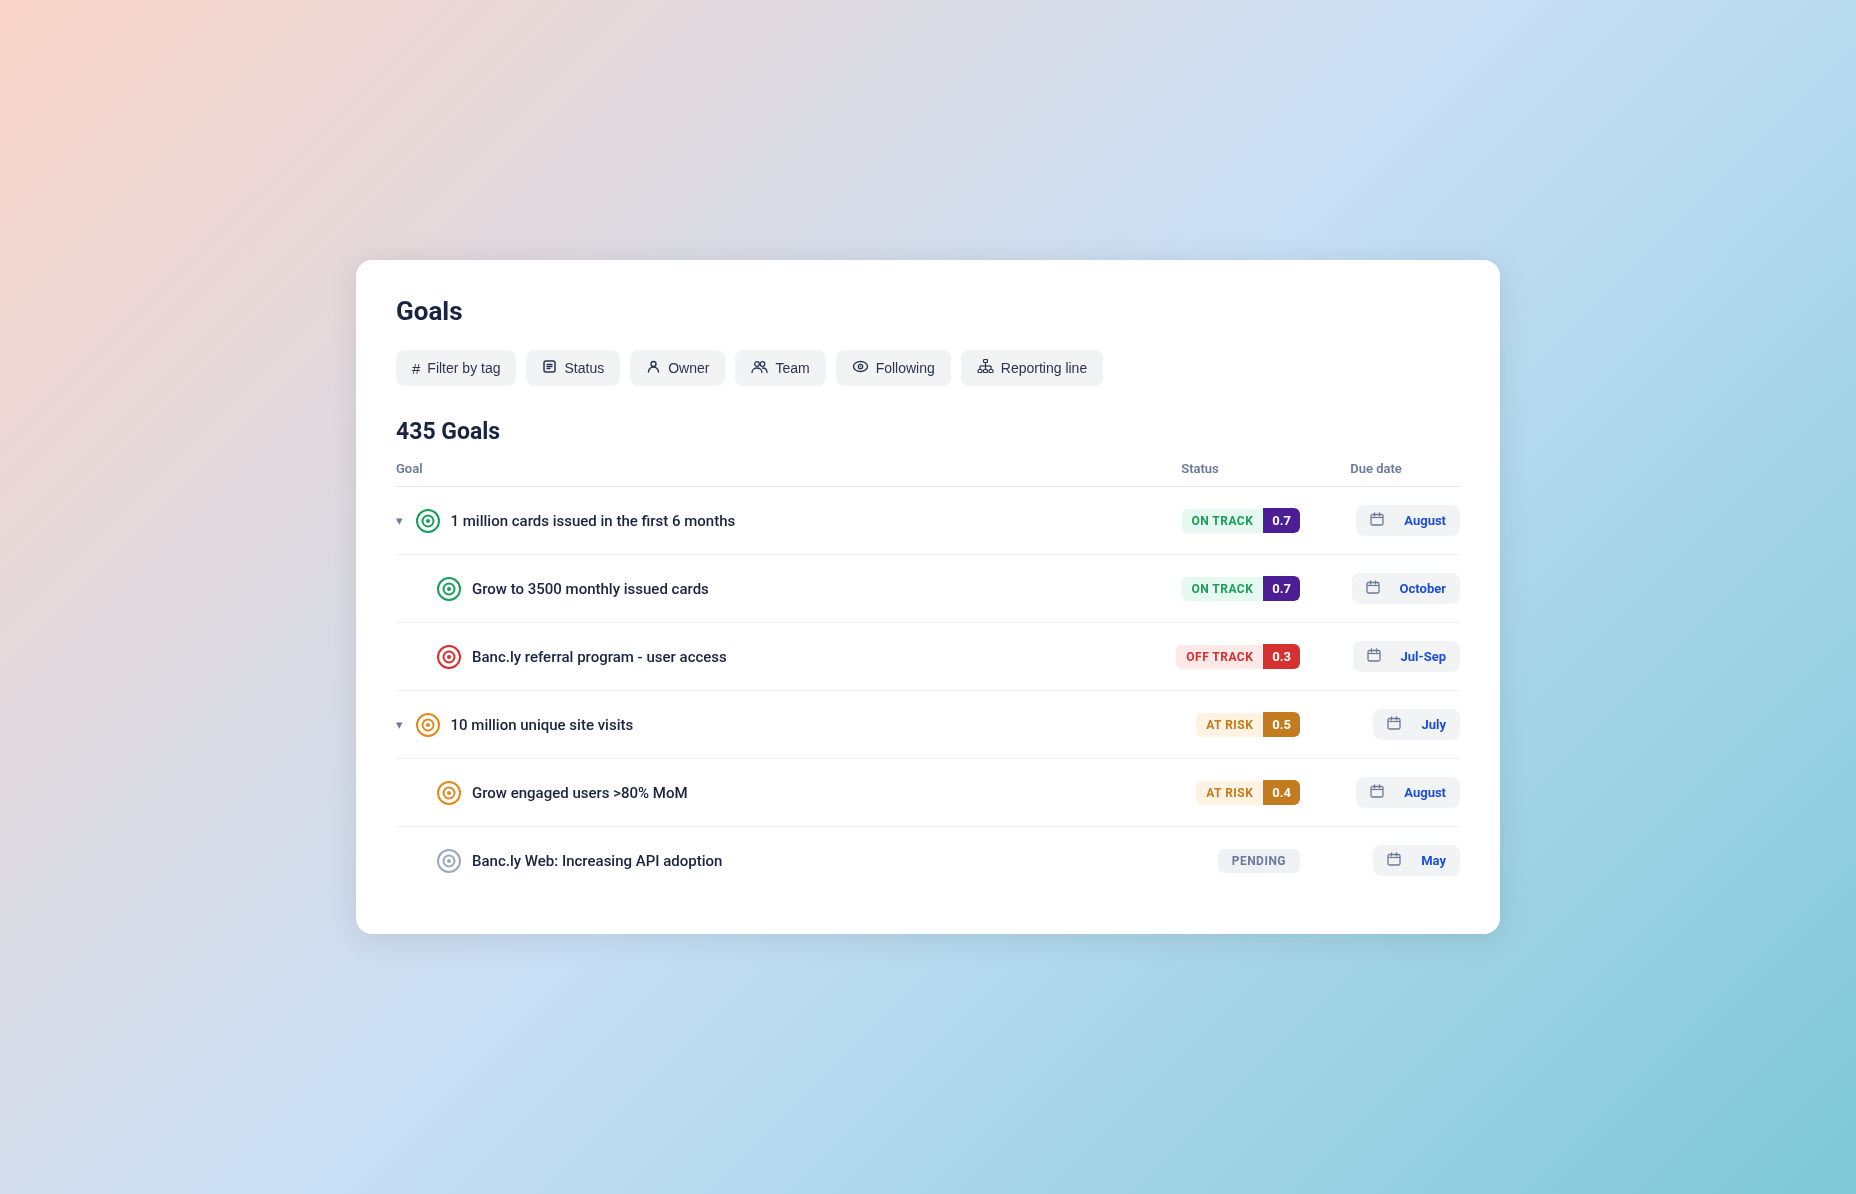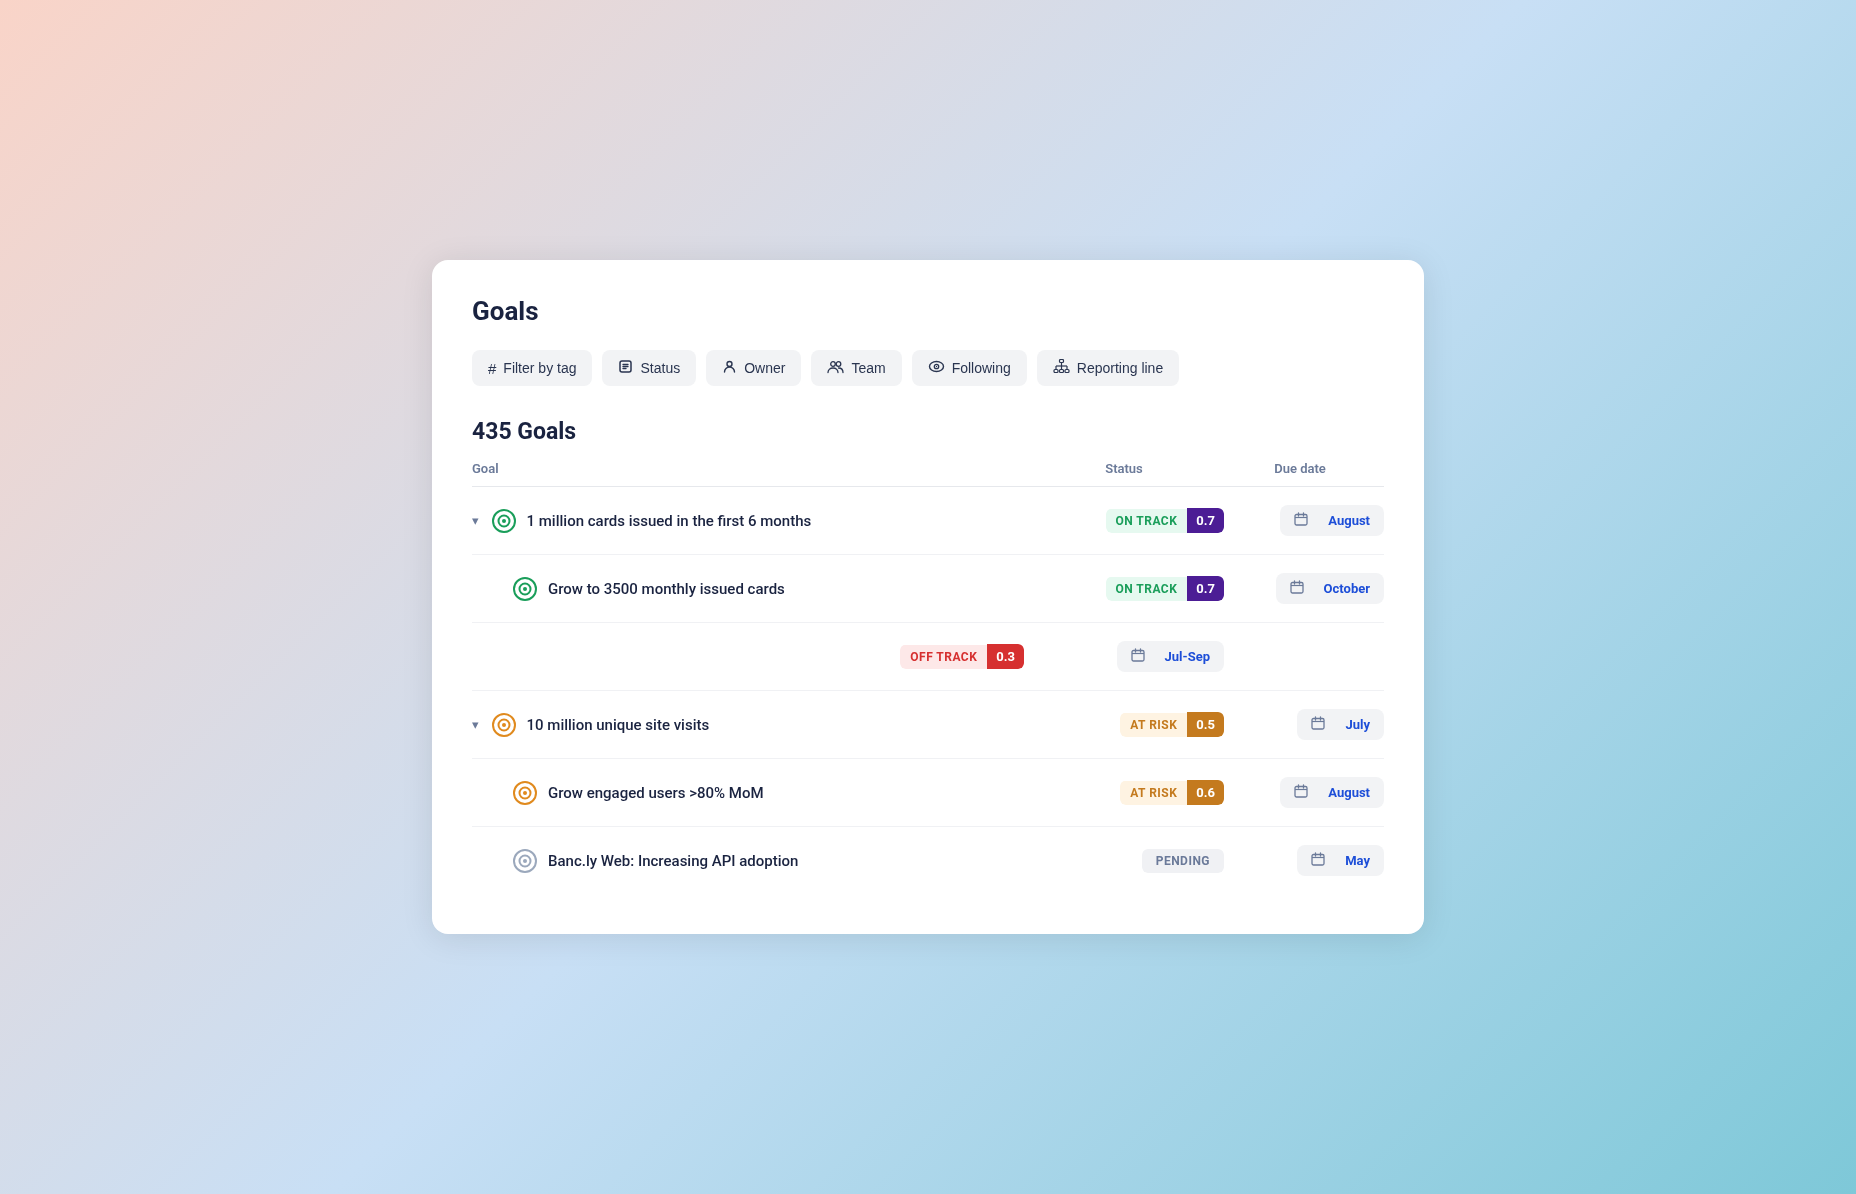--- a/index.html
+++ b/index.html
@@ -11,21 +11,21 @@
       display: flex;
       align-items: center;
       justify-content: center;
       padding: 20px;
     }
 
     .card {
       background: #fff;
       border-radius: 16px;
       padding: 36px 40px 40px 40px;
-      width: 992px;
+      width: 1144px;
       max-width: 100%;
       box-shadow: 0 4px 32px rgba(0,0,0,0.10);
     }
 
     .page-title {
       font-size: 26px;
       font-weight: 700;
       color: #1a2340;
       margin-bottom: 24px;
     }
@@ -353,20 +353,30 @@
     <rect x="1" y="2.5" width="12" height="10.5" rx="1.5" stroke="#6b7a99" stroke-width="1.3"></rect>
     <line x1="1" y1="5.5" x2="13" y2="5.5" stroke="#6b7a99" stroke-width="1.2"></line>
     <line x1="4.5" y1="1" x2="4.5" y2="4" stroke="#6b7a99" stroke-width="1.3" stroke-linecap="round"></line>
     <line x1="9.5" y1="1" x2="9.5" y2="4" stroke="#6b7a99" stroke-width="1.3" stroke-linecap="round"></line>
   </svg></span>
             <span>October</span>
           </span>
         </div>
       </div>
       <div class="goal-row">
+        <div class="goal-name-cell indented">
+          <span class="goal-icon">
+            <svg width="26" height="26" viewBox="0 0 26 26" fill="none" xmlns="http://www.w3.org/2000/svg">
+      <circle cx="13" cy="13" r="11" stroke="#d63030" stroke-width="2"></circle>
+      <circle cx="13" cy="13" r="5.5" stroke="#d63030" stroke-width="2"></circle>
+      <circle cx="13" cy="13" r="2" fill="#d63030"></circle>
+    </svg>
+          </span>
+          <span class="goal-text">Banc.ly referral program - user access</span>
+        </div>
         <div class="status-cell">
           <span class="status-badge status-off-track">
             <span class="status-label">OFF TRACK</span>
             <span class="status-score">0.3</span>
           </span>
         </div>
         <div class="due-date-cell">
           <span class="due-date-badge">
             <span class="cal-icon"><svg width="14" height="14" viewBox="0 0 14 14" fill="none" xmlns="http://www.w3.org/2000/svg">
     <rect x="1" y="2.5" width="12" height="10.5" rx="1.5" stroke="#6b7a99" stroke-width="1.3"></rect>
@@ -415,21 +425,21 @@
       <circle cx="13" cy="13" r="11" stroke="#e08a1e" stroke-width="2"></circle>
       <circle cx="13" cy="13" r="5.5" stroke="#e08a1e" stroke-width="2"></circle>
       <circle cx="13" cy="13" r="2" fill="#e08a1e"></circle>
     </svg>
           </span>
           <span class="goal-text">Grow engaged users &gt;80% MoM</span>
         </div>
         <div class="status-cell">
           <span class="status-badge status-at-risk">
             <span class="status-label">AT RISK</span>
-            <span class="status-score">0.6</span>
+            <span class="status-score">0.4</span>
           </span>
         </div>
         <div class="due-date-cell">
           <span class="due-date-badge">
             <span class="cal-icon"><svg width="14" height="14" viewBox="0 0 14 14" fill="none" xmlns="http://www.w3.org/2000/svg">
     <rect x="1" y="2.5" width="12" height="10.5" rx="1.5" stroke="#6b7a99" stroke-width="1.3"></rect>
     <line x1="1" y1="5.5" x2="13" y2="5.5" stroke="#6b7a99" stroke-width="1.2"></line>
     <line x1="4.5" y1="1" x2="4.5" y2="4" stroke="#6b7a99" stroke-width="1.3" stroke-linecap="round"></line>
     <line x1="9.5" y1="1" x2="9.5" y2="4" stroke="#6b7a99" stroke-width="1.3" stroke-linecap="round"></line>
   </svg></span>

